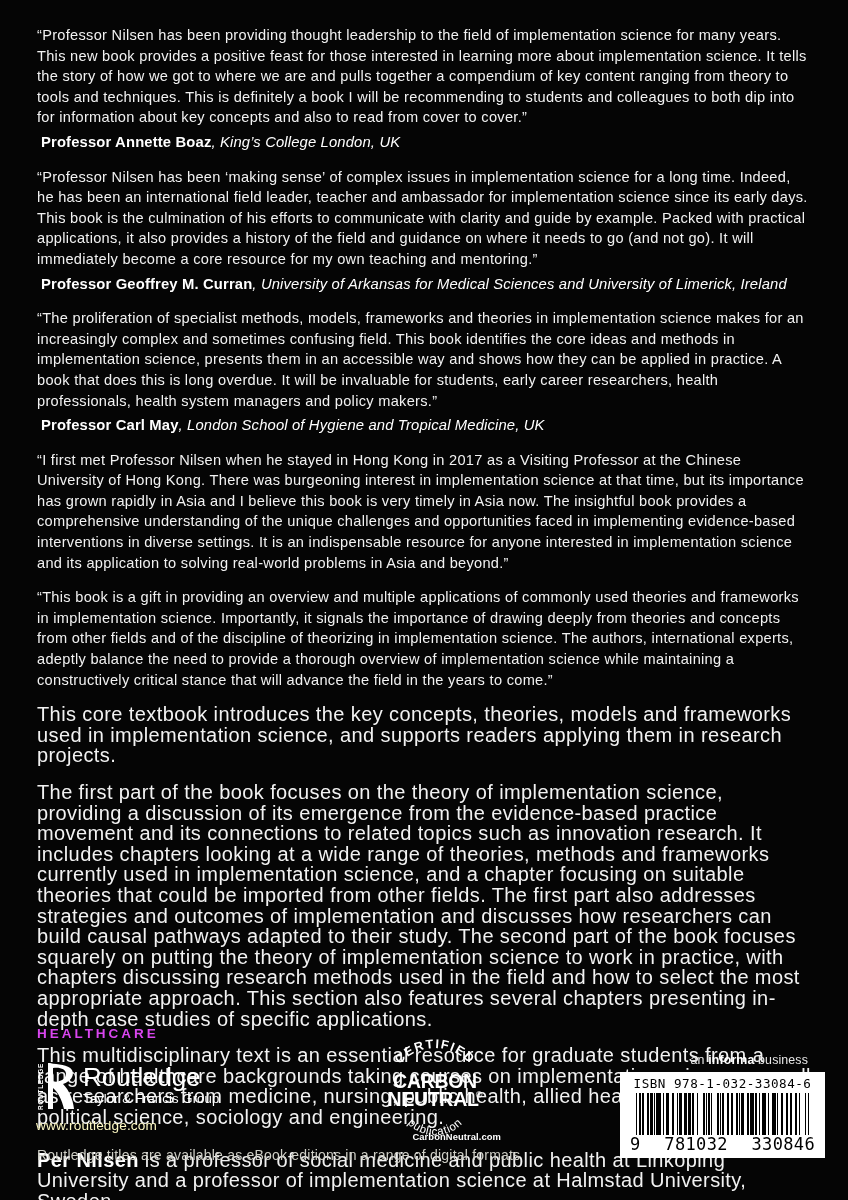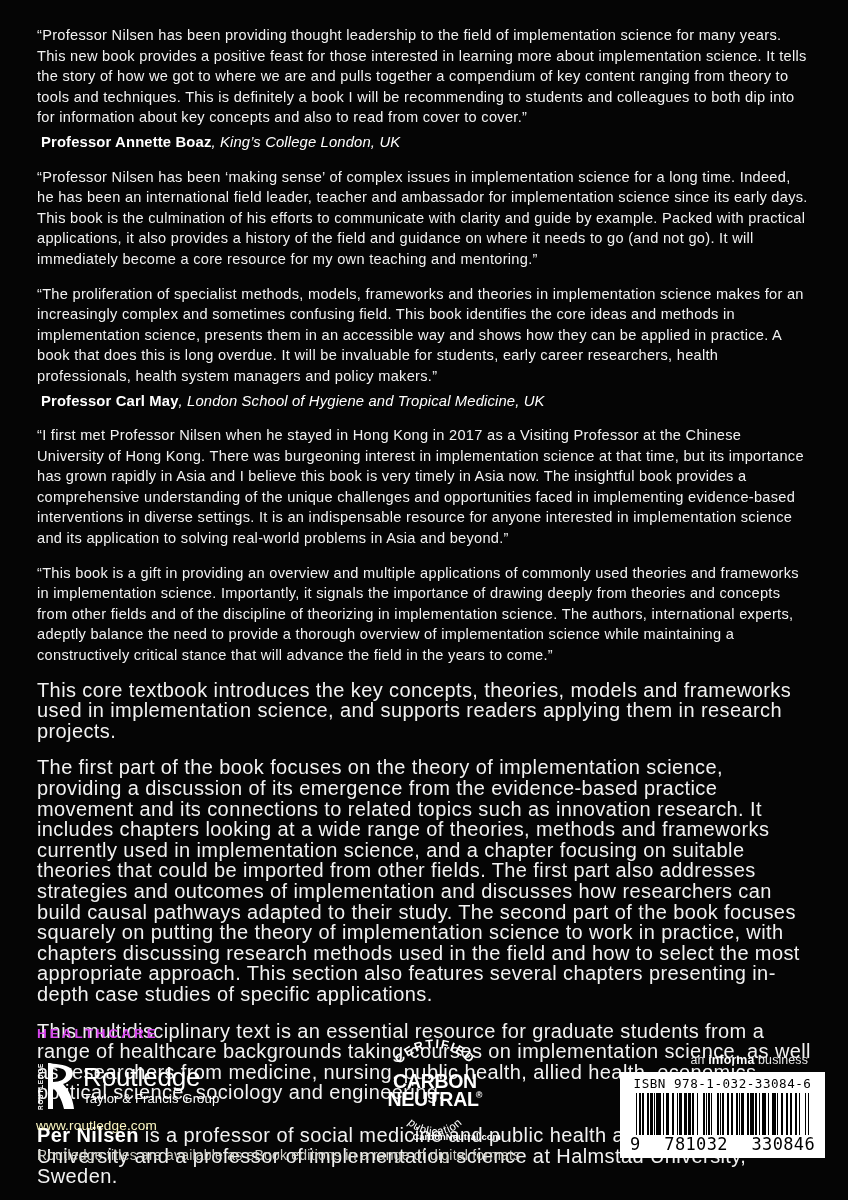--- a/index.html
+++ b/index.html
@@ -226,20 +226,21 @@
 
   <div class="content">
 
     <div class="endorsement">
       <p class="quote">“Professor Nilsen has been providing thought leadership to the field of implementation science for many years. This new book provides a positive feast for those interested in learning more about implementation science. It tells the story of how we got to where we are and pulls together a compendium of key content ranging from theory to tools and techniques. This is definitely a book I will be recommending to students and colleagues to both dip into for information about key concepts and also to read from cover to cover.”</p>
       <p class="attrib"><span class="who">Professor Annette Boaz</span><span class="aff">, King’s College London, UK</span></p>
     </div>
 
     <div class="endorsement">
       <p class="quote">“Professor Nilsen has been ‘making sense’ of complex issues in implementation science for a long time. Indeed, he has been an international field leader, teacher and ambassador for implementation science since its early days. This book is the culmination of his efforts to communicate with clarity and guide by example. Packed with practical applications, it also provides a history of the field and guidance on where it needs to go (and not go). It will immediately become a core resource for my own teaching and mentoring.”</p>
+      <p class="attrib"><span class="who">Professor Geoffrey M. Curran</span><span class="aff">, University of Arkansas for Medical Sciences and University of Limerick, Ireland</span></p>
     </div>
 
     <div class="endorsement">
       <p class="quote">“The proliferation of specialist methods, models, frameworks and theories in implementation science makes for an increasingly complex and sometimes confusing field. This book identifies the core ideas and methods in implementation science, presents them in an accessible way and shows how they can be applied in practice. A book that does this is long overdue. It will be invaluable for students, early career researchers, health professionals, health system managers and policy makers.”</p>
       <p class="attrib"><span class="who">Professor Carl May</span><span class="aff">, London School of Hygiene and Tropical Medicine, UK</span></p>
     </div>
 
     <div class="endorsement">
       <p class="quote">“I first met Professor Nilsen when he stayed in Hong Kong in 2017 as a Visiting Professor at the Chinese University of Hong Kong. There was burgeoning interest in implementation science at that time, but its importance has grown rapidly in Asia and I believe this book is very timely in Asia now. The insightful book provides a comprehensive understanding of the unique challenges and opportunities faced in implementing evidence-based interventions in diverse settings. It is an indispensable resource for anyone interested in implementation science and its application to solving real-world problems in Asia and beyond.”</p>
     </div>

